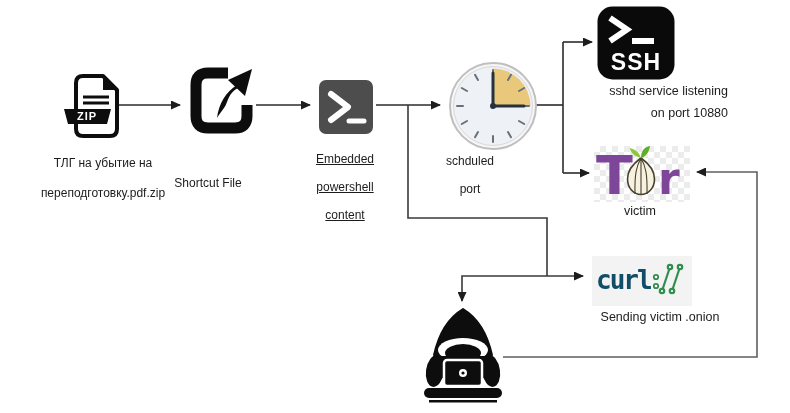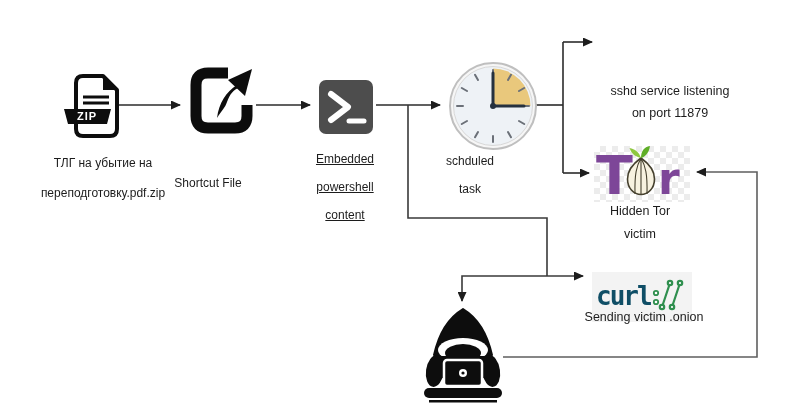--- a/index.html
+++ b/index.html
@@ -83,60 +83,67 @@
       <circle cx="46" cy="46" r="43" fill="#f6f6f6" stroke="#bfbfbf" stroke-width="2"></circle>
       <circle cx="46" cy="46" r="39.5" stroke="#d8d8d8" stroke-width="1" fill="#eef2f6"></circle>
       <path d="M46 46 L46 8.5 A37.5 37.5 0 0 1 83.5 46 Z" fill="#e9c87c"></path>
       <path d="M46 10 L46 16 M64 14.8 L61 20 M77.2 28 L72 31 M82 46 L76 46 M77.2 64 L72 61 M64 77.2 L61 72 M46 82 L46 76 M28 77.2 L31 72 M14.8 64 L20 61 M10 46 L16 46 M14.8 28 L20 31 M28 14.8 L31 20" stroke="#6b7078" stroke-width="2" stroke-linecap="round" fill="none"></path>
       <path d="M46 46 L46 13 M46 46 L77 46" stroke-width="3" fill="none" stroke-linecap="round" stroke="#25313f"></path>
       <circle cx="46" cy="46" r="3" fill="#25313f"></circle>
     </svg>
   </div>
   <div class="label lh28" style="left:420px;top:147px;width:100px;">
     <span class="ln">schduled</span>
-    <span class="ln">task</span>
+    <span class="ln">port</span>
   </div>
 
-  <div class="label lh22" style="left:590px;top:80px;width:160px;">
+  <div class="icon" style="left:597px;top:6px;">
+    <svg width="78" height="74" viewBox="0 0 78 74">
+      <rect x="0.5" y="0.5" width="77" height="73" rx="15" fill="#0a0a0a"></rect>
+      <path d="M13 12 L30 23.5 L13 35" fill="none" stroke="#ffffff" stroke-width="6" stroke-linejoin="miter"></path>
+      <path d="M35 35 H57" stroke="#ffffff" stroke-width="6"></path>
+      <text x="39" y="64" text-anchor="middle" font-family="Liberation Sans,sans-serif" font-size="23" font-weight="bold" letter-spacing="1" fill="#ffffff">SSH</text>
+    </svg>
+  </div>
+  <div class="label lh22" style="left:568px;top:80px;width:160px;text-align:right;">
     <span class="ln">sshd service listening</span>
-    <span class="ln">on port 11879</span>
+    <span class="ln">on port 10880</span>
   </div>
 
   <div class="icon checker" style="left:594px;top:146px;width:96px;height:56px;">
     <svg width="96" height="56" viewBox="0 0 96 56">
       <text x="2" y="48" font-family="DejaVu Sans,sans-serif" font-size="54" font-weight="bold" fill="#7d4698">T</text>
       <text x="64" y="48" font-family="DejaVu Sans,sans-serif" font-size="44" font-weight="bold" fill="#7d4698">r</text>
       <path d="M47 12 C40 17 33.5 24 33.5 33 C33.5 42.5 40 48.5 47 48.5 C54 48.5 60.5 42.5 60.5 33 C60.5 24 54 17 47 12 Z" stroke-width="1.6" stroke="#45402e" fill="#f7f2e0"></path>
       <path d="M47 12 C42.5 20 40.5 28 41 48 M47 12 C51.5 20 53.5 28 53 48 M47 12 L47 48.5" fill="none" stroke="#45402e" stroke-width="1.1"></path>
       <path d="M47 12 C45 6 41 3 35.5 2 C37.5 8 42 11 47 12 Z" fill="#8ec73f"></path>
       <path d="M47 12 C47 5 50 1 56 0 C55 7 51 11 47 12 Z" fill="#5fae27"></path>
     </svg>
   </div>
   <div class="label lh23" style="left:592px;top:200px;width:96px;">
-    <span class="ln">Hidden Tor</span>
     <span class="ln">victim</span>
   </div>
 
-  <div class="icon curlbg" style="left:592px;top:272px;text-align:center;">
+  <div class="icon curlbg" style="left:592px;top:256px;text-align:center;">
     <svg width="92" height="40" viewBox="0 0 92 40">
       <text x="0" y="30" font-family="DejaVu Sans Mono,monospace" font-size="26" font-weight="bold" letter-spacing="-2" fill="#0f4e66">curl</text>
       <g fill="#ffffff" stroke-width="1.8" stroke="#2f8f4e">
         <circle cx="60" cy="18" r="2.2"></circle>
         <circle cx="60" cy="27" r="2.2"></circle>
       </g>
       <g stroke-width="2.2" stroke="#2f8f4e">
         <path d="M66 32 L74 8 M76 32 L84 8" fill="none"></path>
         <circle cx="66" cy="32" r="2.2" fill="#ffffff"></circle>
         <circle cx="74" cy="8" r="2.2" fill="#ffffff"></circle>
         <circle cx="76" cy="32" r="2.2" fill="#ffffff"></circle>
         <circle cx="84" cy="8" r="2.2" fill="#ffffff"></circle>
       </g>
     </svg>
   </div>
-  <div class="label lh23" style="left:562px;top:306px;width:164px;">
+  <div class="label lh23" style="left:578px;top:306px;width:164px;">
     <span class="ln">Sending victim .onion</span>
   </div>
 
   <div class="icon" style="left:423px;top:308px;">
     <svg width="80" height="96" viewBox="0 0 80 96">
       <path d="M40 1 C30 7 17 20 11 47 L69 47 C63 20 50 7 40 1 Z" stroke-width="2" stroke-linejoin="round" stroke="#0d0d0d" fill="#0d0d0d"></path>
       <ellipse cx="40" cy="42" rx="25" ry="12" fill="#ffffff"></ellipse>
       <ellipse cx="40" cy="45" rx="18" ry="9" fill="#0d0d0d"></ellipse>
       <ellipse cx="12" cy="63" rx="9" ry="16" transform="rotate(8 12 63)" fill="#0d0d0d"></ellipse>
       <ellipse cx="68" cy="63" rx="9" ry="16" transform="rotate(-8 68 63)" fill="#0d0d0d"></ellipse>

